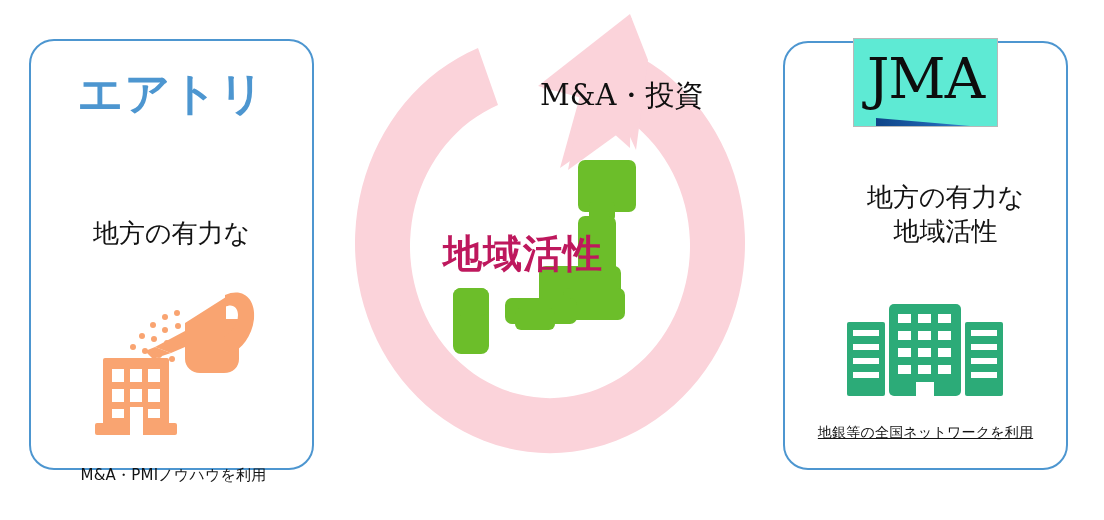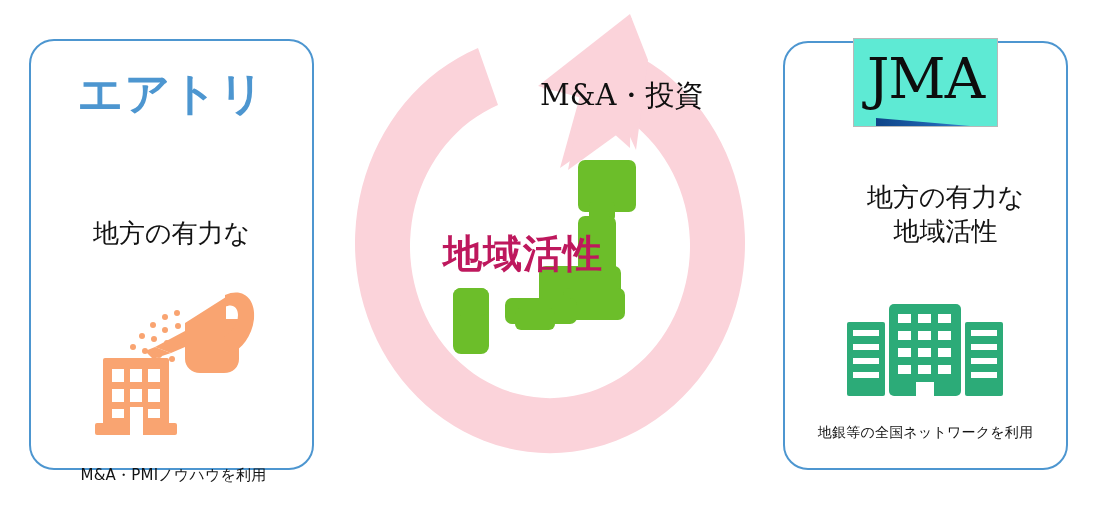--- a/index.html
+++ b/index.html
@@ -294,15 +294,15 @@
       <rect x="73" y="48" width="13" height="9"></rect>
       <rect x="93" y="48" width="13" height="9"></rect>
       <rect x="53" y="65" width="13" height="9"></rect>
       <rect x="73" y="65" width="13" height="9"></rect>
       <rect x="93" y="65" width="13" height="9"></rect>
 
       <rect x="71" y="82" width="18" height="14"></rect>
     </g>
   </svg>
 
-  <div id="footnote-right" class="card-footnote" style="left:783px; width:285px;">地銀等の全国ネットワークを利用</div>
+  <div id="footnote-right" class="card-footnote" style="left:783px; width:285px;text-decoration:underline;">地銀等の全国ネットワークを利用</div>
 
 </div>
 
 </body></html>

